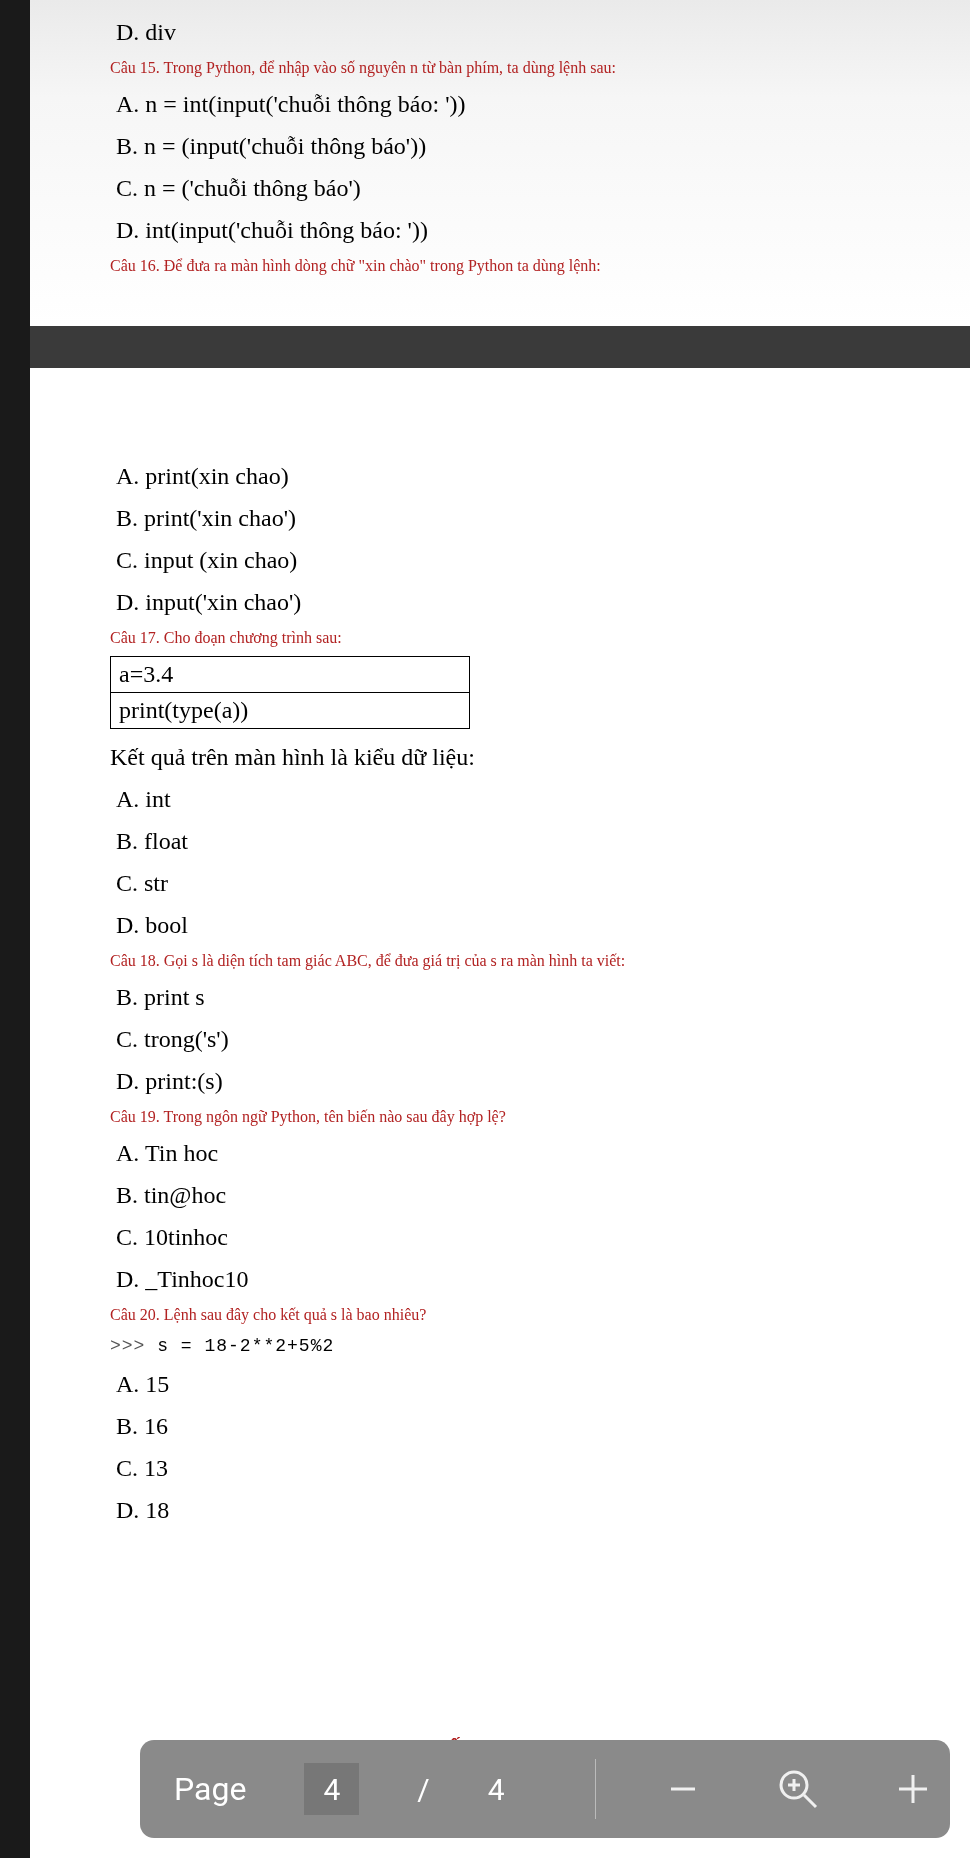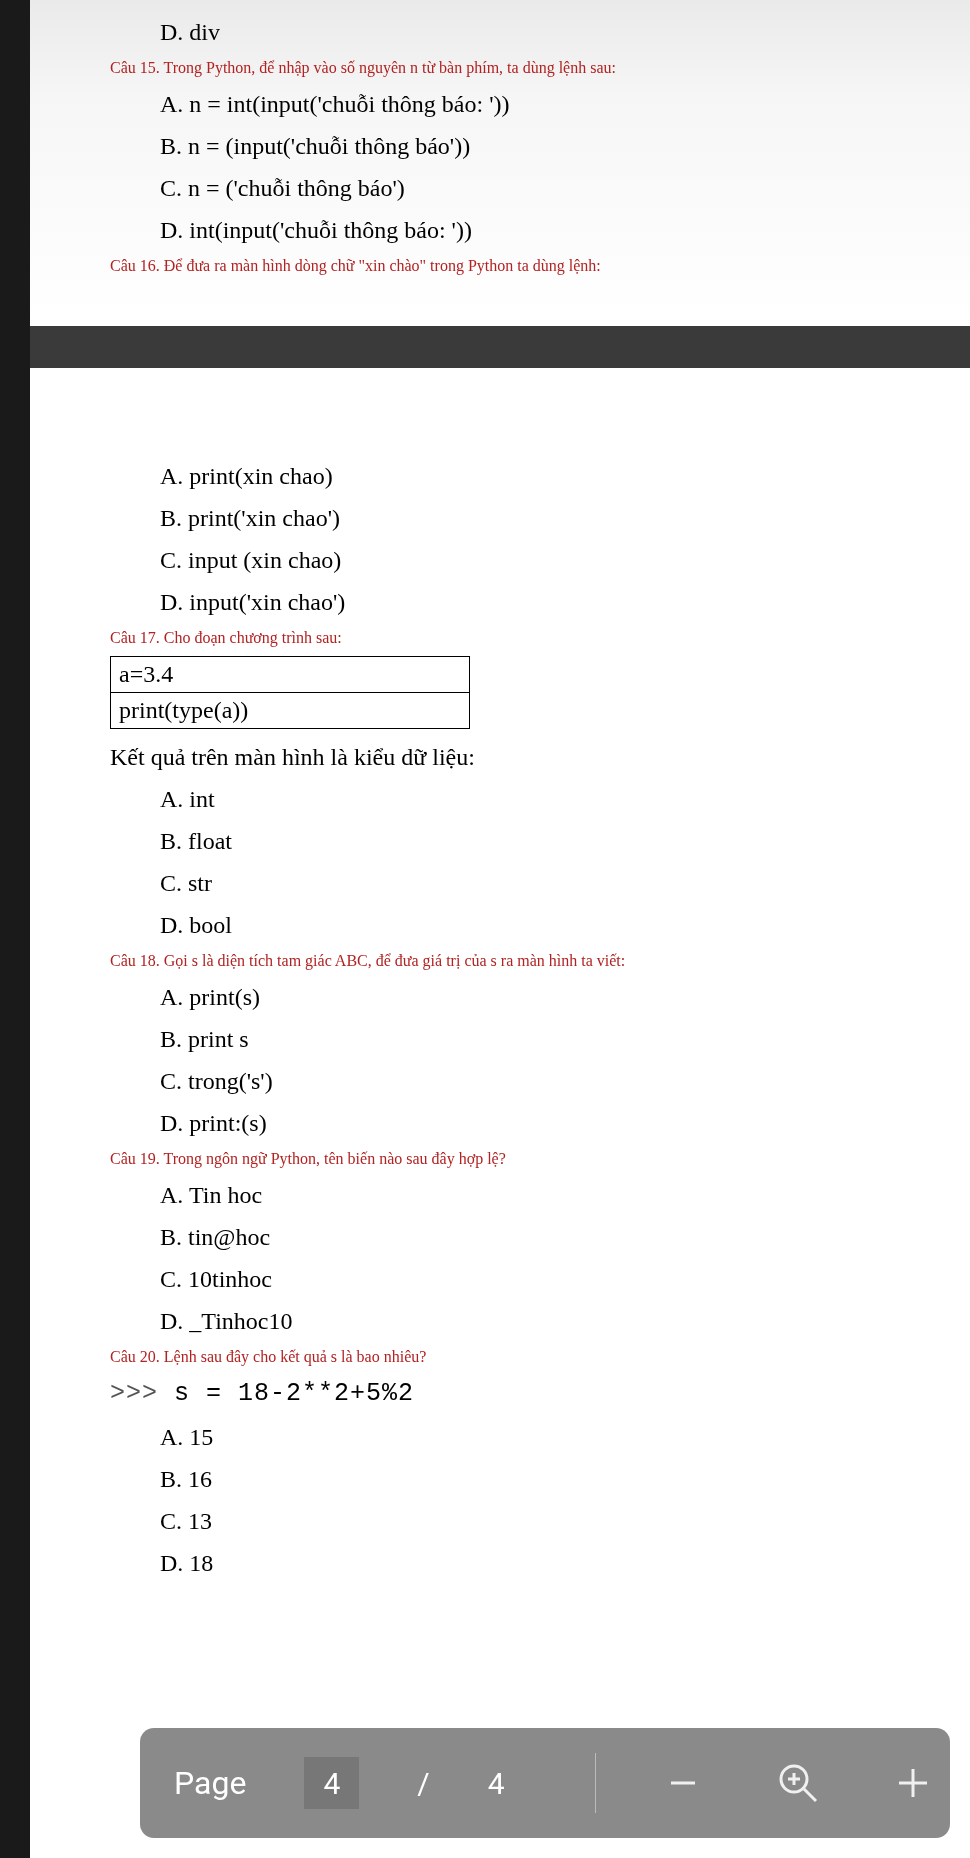--- a/index.html
+++ b/index.html
@@ -30,51 +30,51 @@
   .gap { height: 42px; background: #3a3a3a; }
   .page2 {
     padding: 90px 80px 40px 80px;
     min-height: 1490px;
   }
   .line {
     font-size: 24px;
     line-height: 1.5;
     margin-bottom: 6px;
   }
-  .opt { padding-left: 6px; margin-left: 44px; }
+  .opt { padding-left: 6px; }
   .q {
     color: #b22222;
     font-size: 16px;
     line-height: 1.5;
     margin-top: 2px;
     margin-bottom: 6px;
   }
   .codebox {
     border: 1px solid #000;
     width: 360px;
     margin: 6px 0 10px 0;
   }
   .codebox .coderow {
     padding: 4px 8px;
     font-size: 24px;
   }
   .codebox .coderow + .coderow { border-top: 1px solid #000; }
   .mono {
     font-family: "Courier New", Courier, monospace;
-    font-size: 25px;
+    font-size: 18px;
     letter-spacing: 1px;
   }
   .prompt { color: #555; }
   
   .toolbar {
     position: absolute;
     left: 110px;
     right: 20px;
     bottom: 20px;
-    height: 110px;
+    height: 98px;
     background: #8a8a8a;
     border-radius: 14px;
     display: flex;
     align-items: center;
     color: #fff;
     font-family: -apple-system, Roboto, Arial, sans-serif;
     gap: 40px;
   }
   .toolbar .pg-label {
     font-size: 32px;
@@ -149,21 +149,20 @@
       <div class="coderow">a=3.4</div>
       <div class="coderow">print(type(a))</div>
     </div>
     <div class="line">Kết quả trên màn hình là kiểu dữ liệu:</div>
     <div class="line opt">A. int</div>
     <div class="line opt">B. float</div>
     <div class="line opt">C. str</div>
     <div class="line opt">D. bool</div>
 
     <div class="q">Câu 18. Gọi s là diện tích tam giác ABC, để đưa giá trị của s ra màn hình ta viết:</div>
-    <div class="line opt">A. print(s)</div>
     <div class="line opt">B. print s</div>
     <div class="line opt">C. trong('s')</div>
     <div class="line opt">D. print:(s)</div>
 
     <div class="q">Câu 19. Trong ngôn ngữ Python, tên biến nào sau đây hợp lệ?</div>
     <div class="line opt">A. Tin hoc</div>
     <div class="line opt">B. tin@hoc</div>
     <div class="line opt">C. 10tinhoc</div>
     <div class="line opt">D. _Tinhoc10</div>
 

